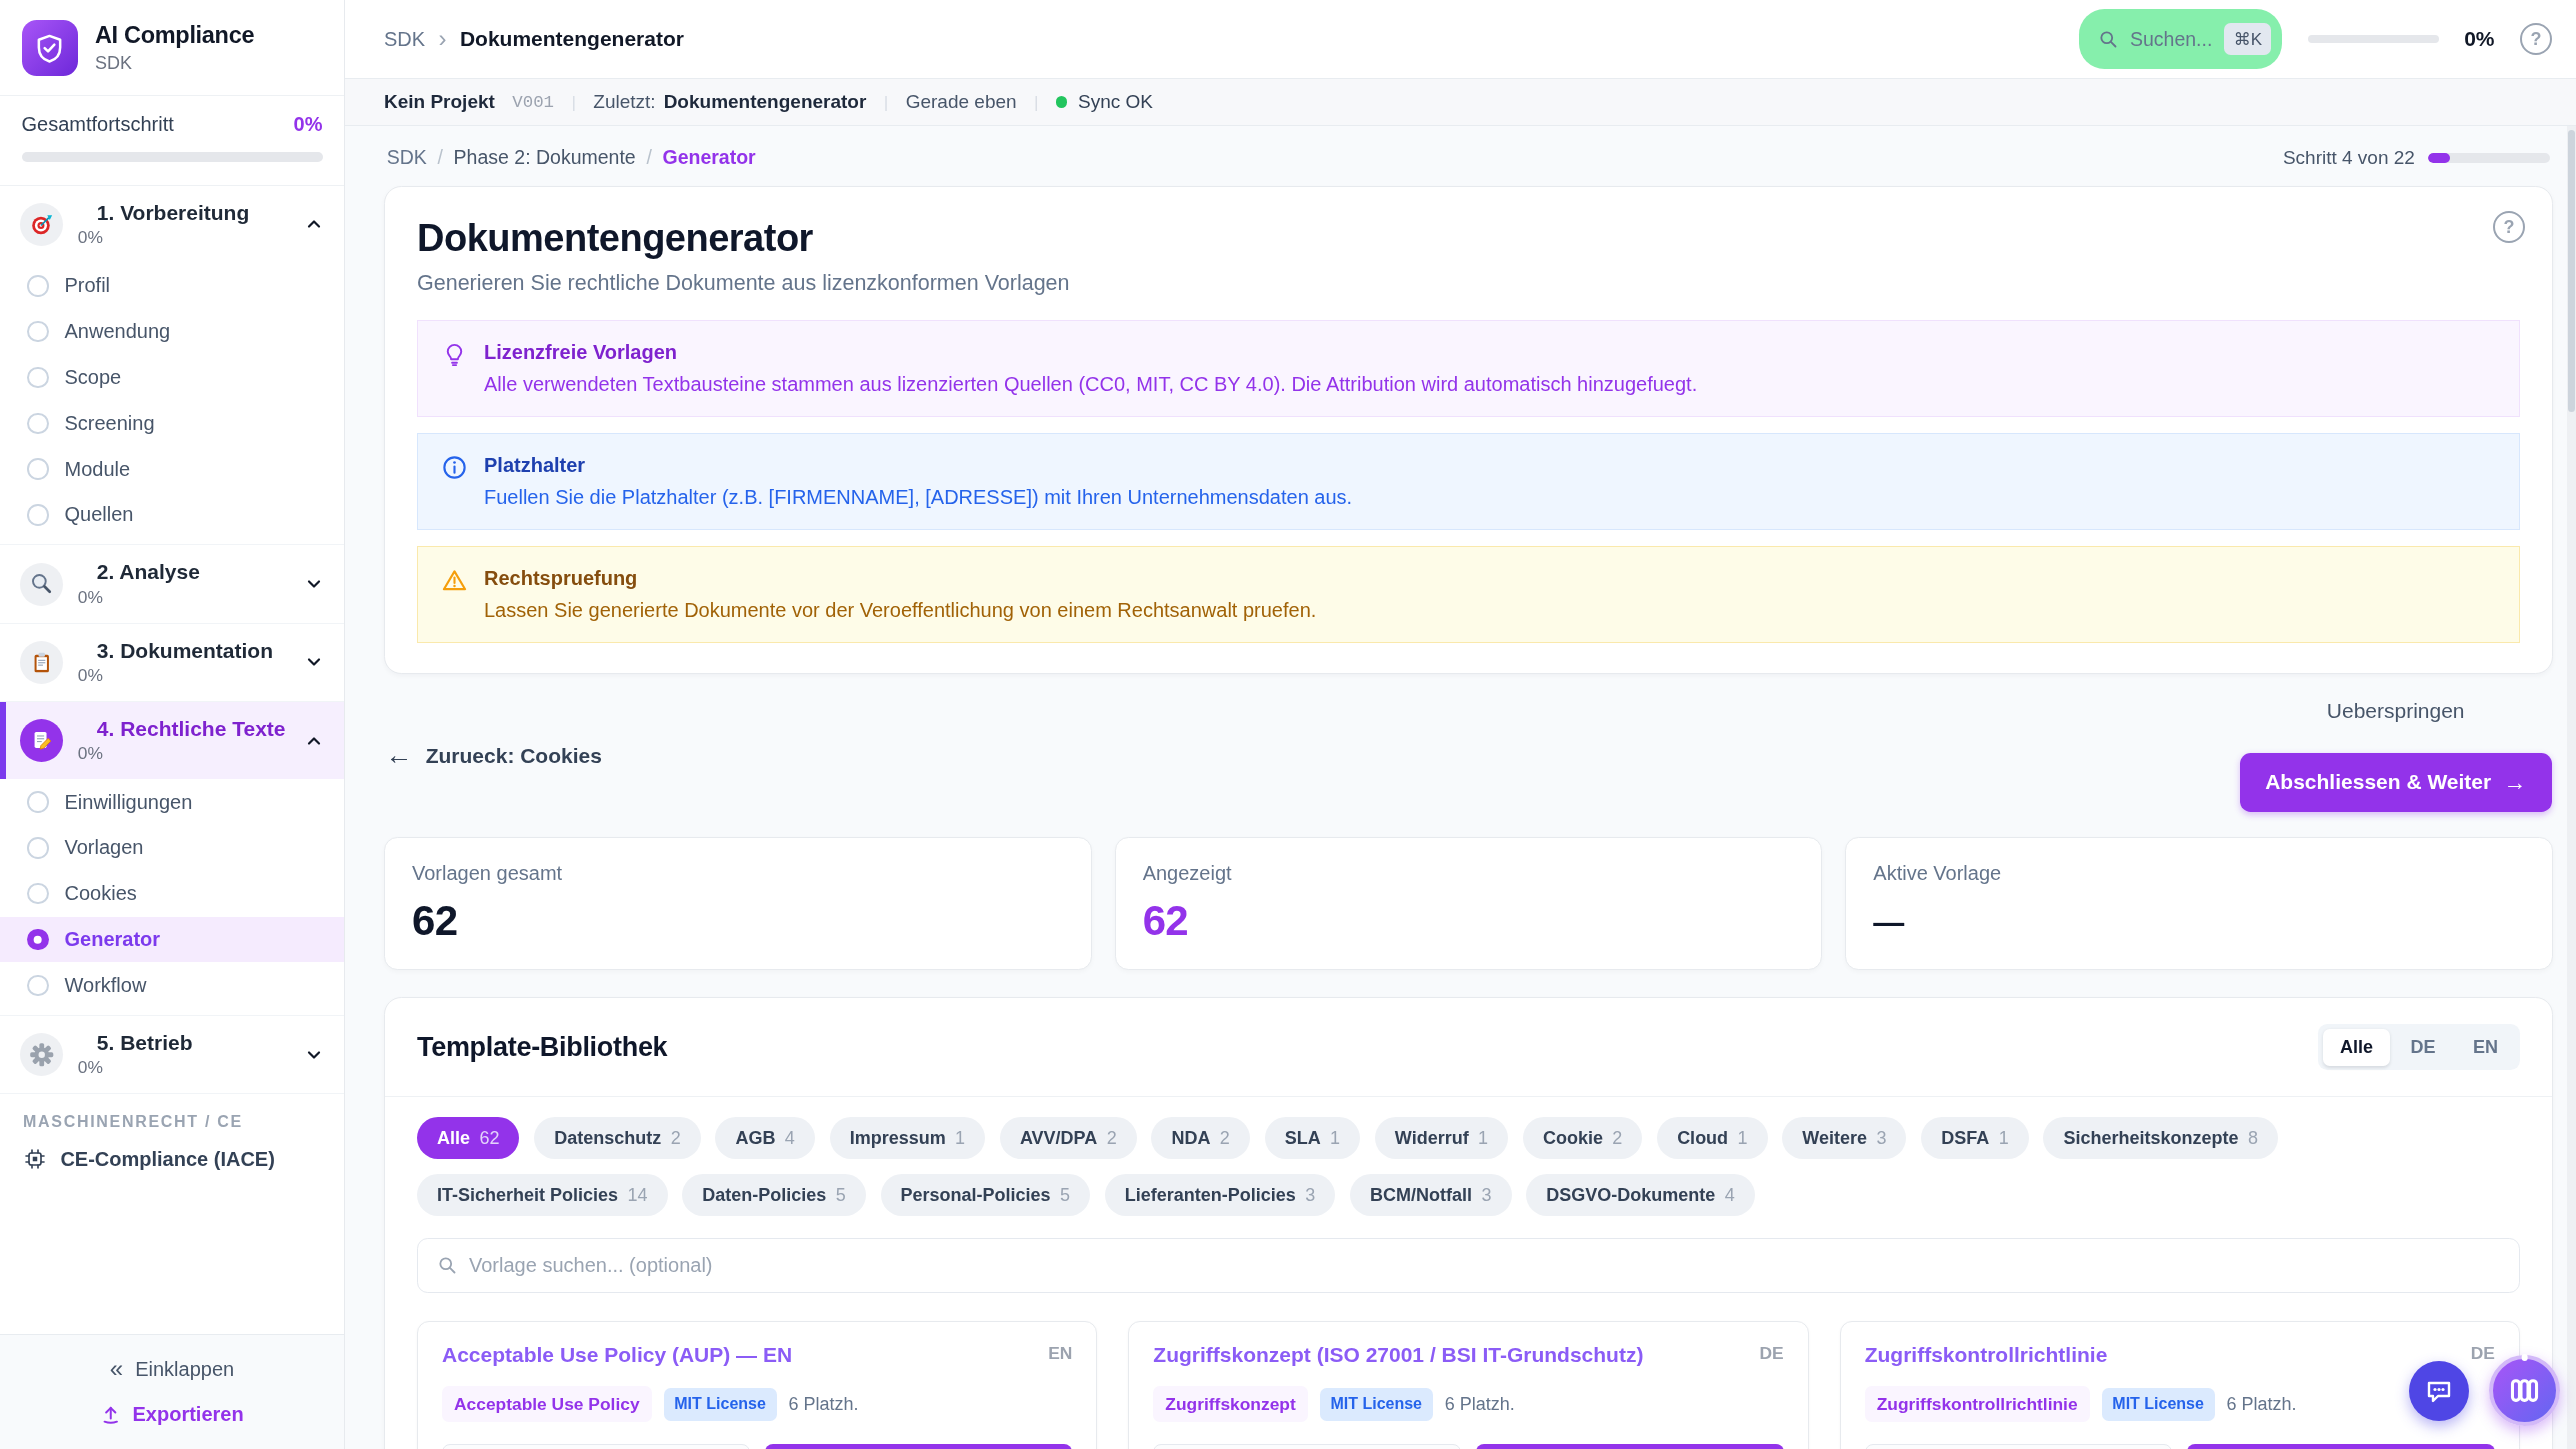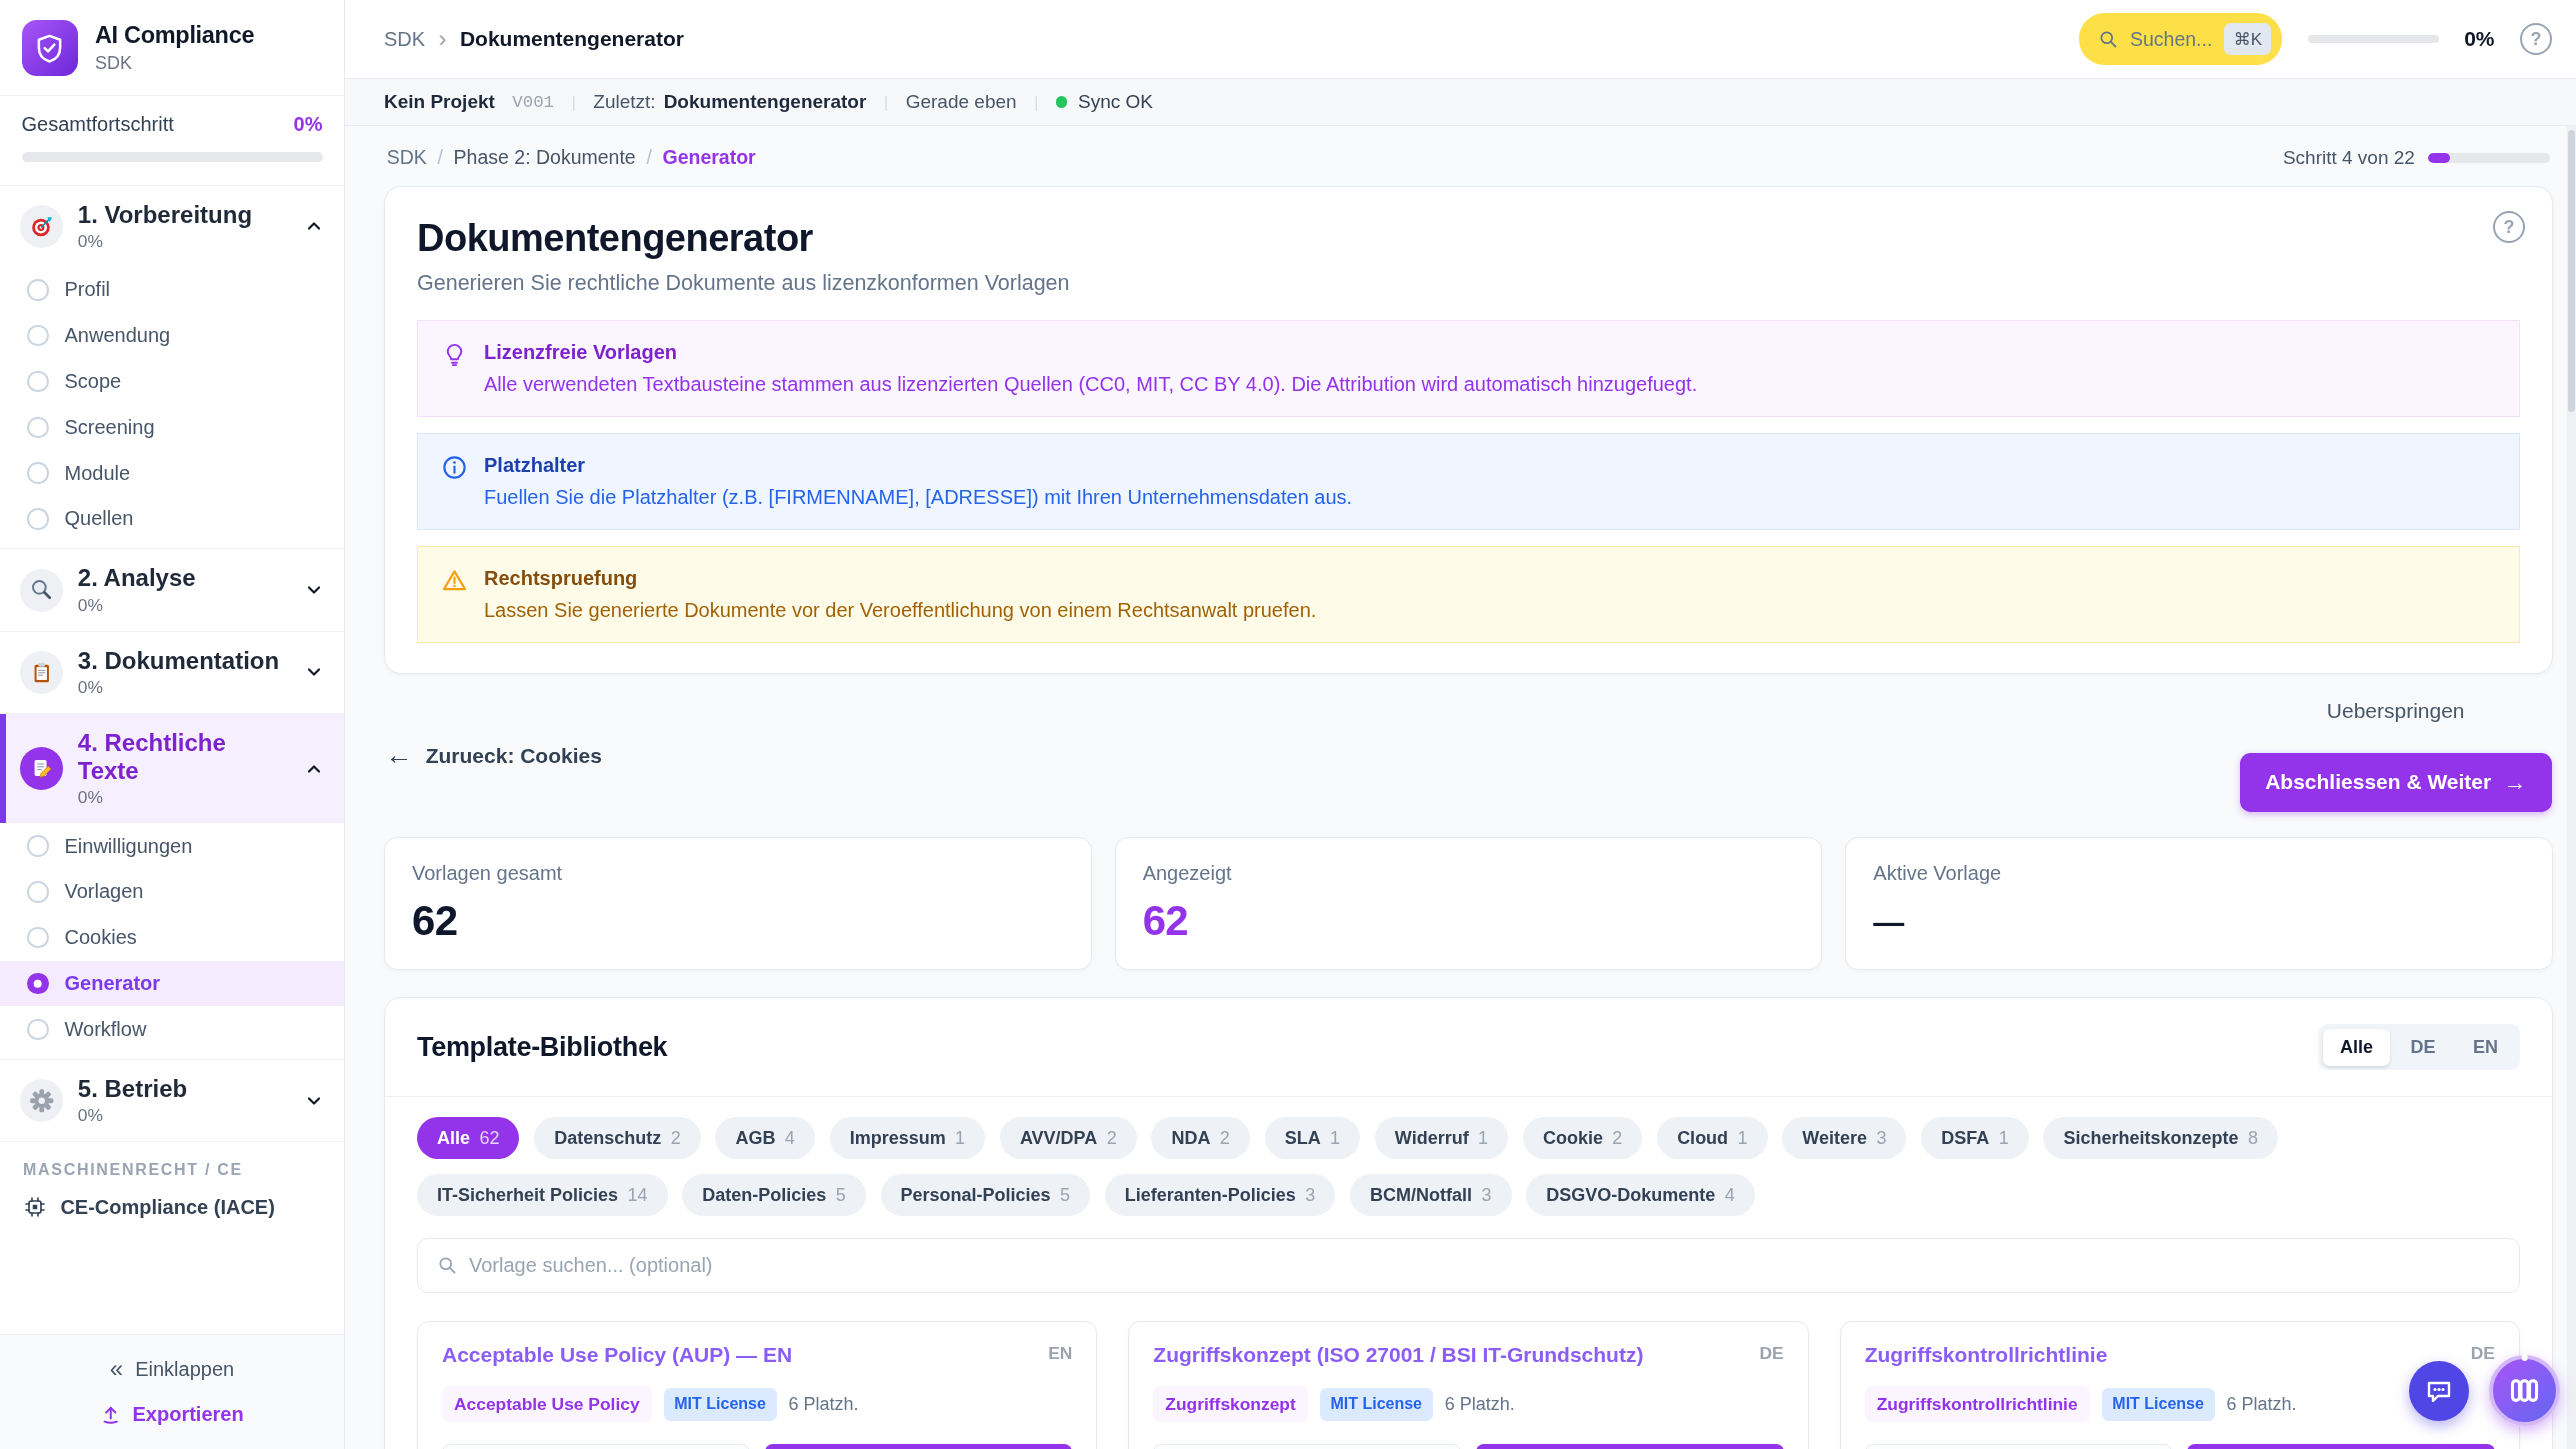--- a/index.html
+++ b/index.html
@@ -29,21 +29,21 @@
   .sbp-val { font-size: 20px; font-weight: 700; color:#9333ea; }
   .bar { height: 9.4px; background:#e5e7eb; border-radius: 5.4px; overflow:hidden; }
   .sb-progress .bar { margin-top: 16px; }
   .bar .fill { height:100%; background:#9333ea; border-radius:5.4px; }
 
   .sb-nav { flex:1; min-height:0; overflow:hidden; }
   .group { border-top: 1.3px solid #f1f4f7; }
   .group:first-child { border-top: none; }
   .phase { display:flex; align-items:center; gap: 14.8px; padding: 14.8px 20px; cursor:pointer; }
   .phase-icon { width:43px; height:43px; border-radius:50%; background:#eef0f3; display:flex; align-items:center; justify-content:center; flex:none; }
-  .phase-title { font-size: 24px; font-weight: 700; color:#1f2937; }
+  .phase-title { font-size: 21px; font-weight: 700; color:#1f2937;margin-left:19px; }
   .phase-pct { font-size: 17.4px; color:#6b7280; margin-top: 2.7px; }
   .chev { margin-left:auto; color:#111827; }
   .subitems { padding-bottom: 6.7px; }
   .subitem { display:flex; align-items:center; gap:16px; padding: 11.4px 20px 11.4px 27px; cursor:pointer; }
   .radio { width:21.5px; height:21.5px; border-radius:50%; border:2.7px solid #cbd5e1; background:#fff; flex:none; }
   .subitem-label { font-size: 20px; color:#475569; }
   .subitem.on { background:#f5ebfe; }
   .subitem.on .radio { border:none; background:#9333ea; position:relative; }
   .subitem.on .radio::after { content:""; position:absolute; left:50%; top:50%; width:8.7px; height:8.7px; border-radius:50%; background:#fff; transform:translate(-50%,-50%); }
   .subitem.on .subitem-label { color:#7c3aed; font-weight:700; }
@@ -61,21 +61,21 @@
   .export-btn { display:flex; align-items:center; gap:10.7px; font-size:20px; font-weight:600; color:#9333ea; cursor:pointer; background:none; border:none; font-family:inherit; }
 
   
   .main { flex:1; min-width:0; display:flex; flex-direction:column; height:100%; }
 
   .topbar { height: 79px; background:#fff; border-bottom:1.3px solid #e8ecf0; display:flex; align-items:center; padding: 0 24px 0 39px; flex:none; }
   .crumb-root { font-size: 20px; color:#64748b; }
   .crumb-sep { font-size: 24px; color:#9aa4b2; margin: 0 13.4px; }
   .crumb-cur { font-size: 21px; font-weight:700; color:#111827; }
   .top-right { margin-left:auto; display:flex; align-items:center; gap: 25.5px; }
-  .search-pill { background:#fde047; border-radius: 25.5px; height: 52px; display:flex; align-items:center; gap:12px; padding: 0 10.7px 0 19px; cursor:pointer; border:none; font-family:inherit; }
+  .search-pill { background:#86efac; border-radius: 25.5px; height: 60px; display:flex; align-items:center; gap:12px; padding: 0 10.7px 0 19px; cursor:pointer; border:none; font-family:inherit; }
   .search-pill .ph-text { font-size: 19.5px; color:#64748b; }
   .kbd { background:#e2e8f0; border-radius: 6.7px; padding: 5.4px 9.4px; font-size: 17px; color:#475569; }
   .top-progress { width: 131px; }
   .top-progress .bar { height: 8.7px; }
   .top-pct { font-size: 21px; font-weight:700; color:#111827; }
   .help-btn { width:32px; height:32px; border-radius:50%; border:2.3px solid #9aa4b2; color:#9aa4b2; font-size:18px; font-weight:700; display:flex; align-items:center; justify-content:center; background:none; cursor:pointer; }
 
   .statusbar { height: 47px; background:#f7f8fa; border-bottom:1.3px solid #e8ecf0; display:flex; align-items:center; gap: 17.4px; padding: 0 39px; flex:none; font-size: 19px; }
   .st-project { font-weight:700; color:#1e293b; }
   .st-version { font-family: "Liberation Mono", monospace; font-size: 17.4px; color:#9ca3af; }

